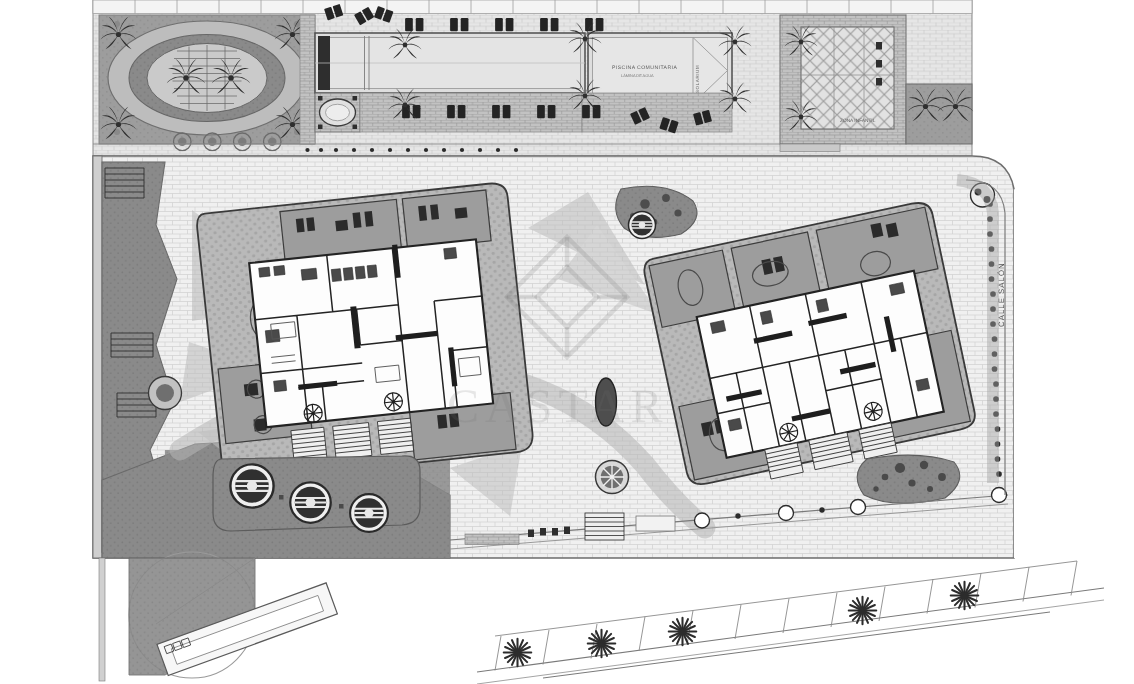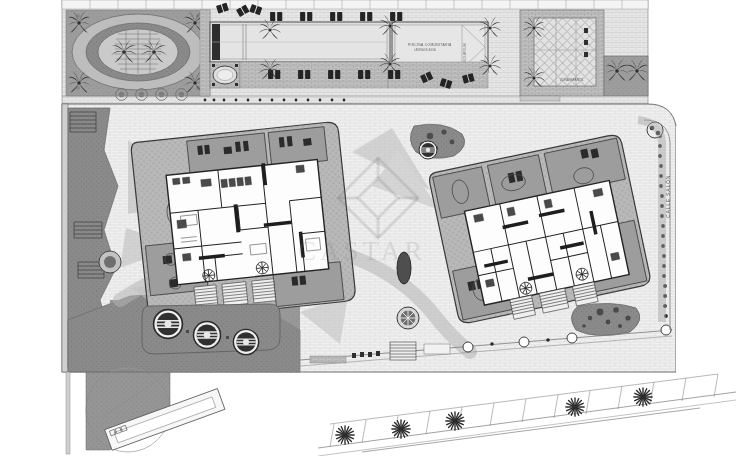--- a/index.html
+++ b/index.html
@@ -31,21 +31,21 @@
     transform:rotate(-90deg);transform-origin:left top;letter-spacing:.4px;
   }
   #court-label{
     left:560px;top:78px;font-size:3.2px;color:#5d5d5d;
   }
   .wm{
     position:absolute;pointer-events:none;user-select:none;
     color:rgba(120,120,120,0.17);font-family:"Liberation Serif",serif;
   }
   #wm-text{
-    left:298px;top:236px;font-size:27px;letter-spacing:4px;
+    left:298px;top:252px;font-size:32px;letter-spacing:4px;
     color:rgba(110,110,110,0.16);
   }
   #wm-sub{
     left:302px;top:281px;font-size:13px;letter-spacing:5px;
     color:rgba(110,110,110,0.16);
   }
 </style>
 </head>
 <body>
 

